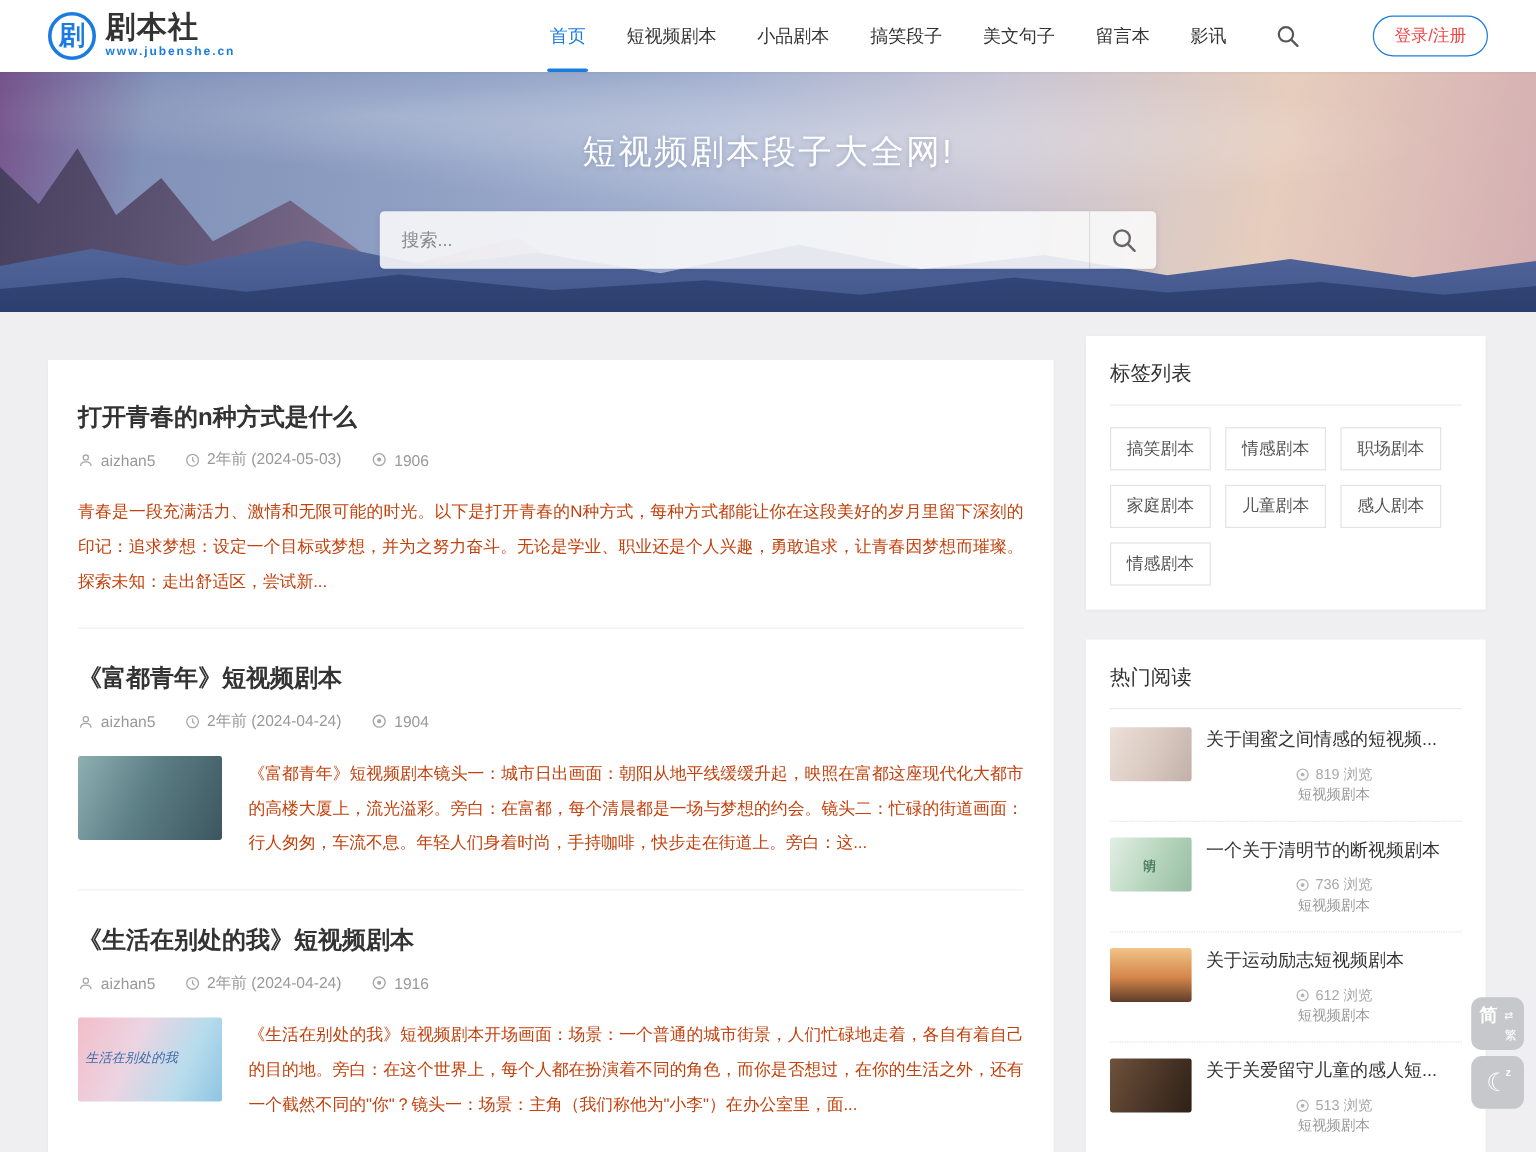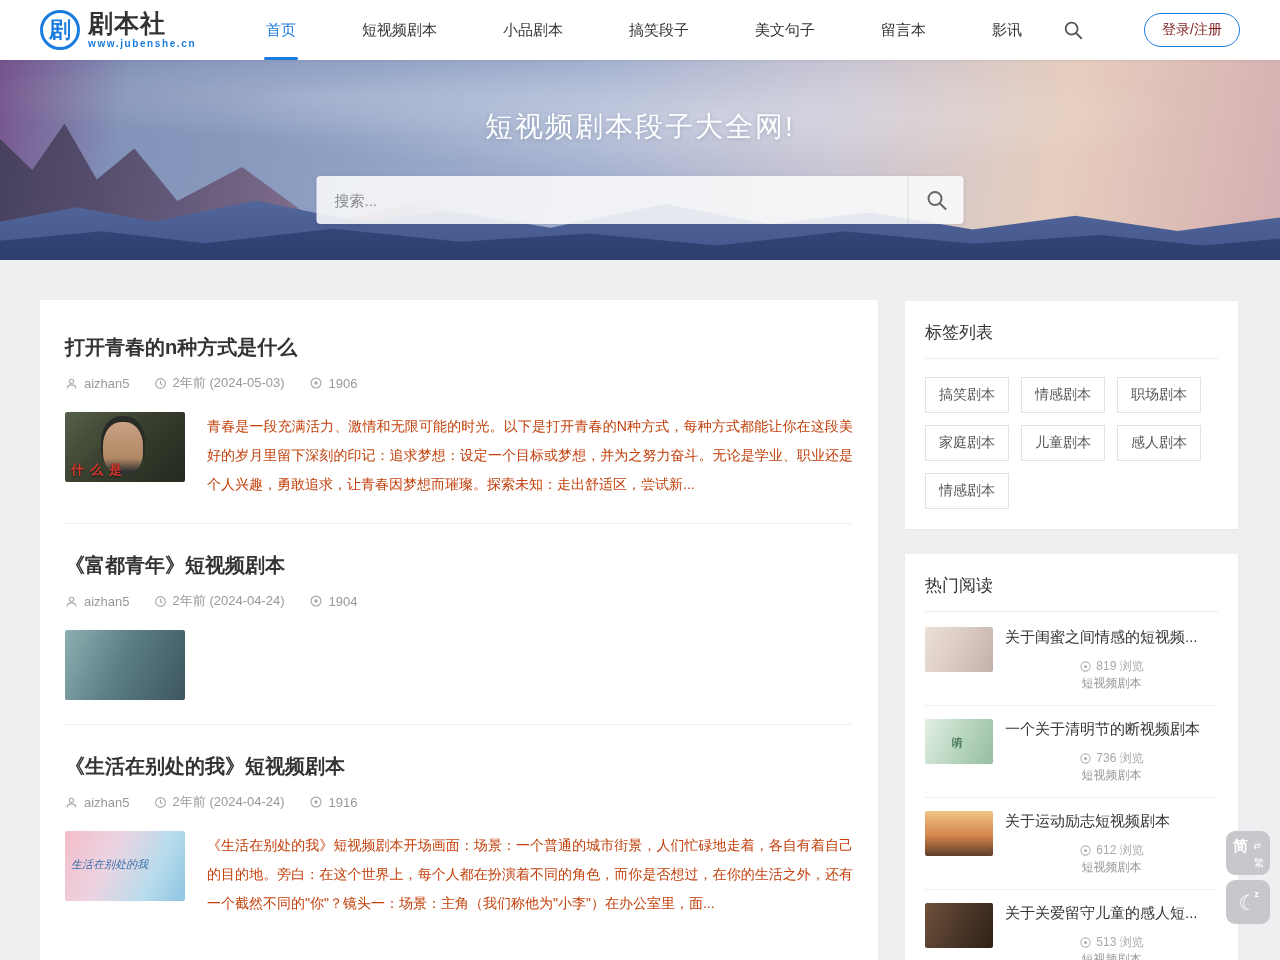--- a/index.html
+++ b/index.html
@@ -7,25 +7,25 @@
   body { font-family:"Liberation Sans","DejaVu Sans",sans-serif; background:#efeff1; position:relative; }
 
   
   .header { height:60px; background:#fff; display:flex; align-items:center; padding:0 40px; position:relative; z-index:10; box-shadow:0 1px 3px rgba(0,0,0,0.06); }
   .logo { display:flex; align-items:center; gap:8px; cursor:pointer; }
   .logo-circle { width:40px; height:40px; border:3px solid #1b7ce0; border-radius:50%; color:#1b7ce0; font-size:22px; font-weight:bold; display:flex; align-items:center; justify-content:center; }
   .logo-stack { display:flex; flex-direction:column; line-height:1; }
   .site-name { font-size:25px; font-weight:bold; color:#333; letter-spacing:1px; }
   .site-url { font-size:10px; color:#1b7ce0; letter-spacing:1.6px; margin-top:3px; font-weight:bold; }
   .nav { margin-left:auto; display:flex; align-items:center; gap:34px; height:60px; }
-  .nav-item { font-size:15px; color:#333; height:60px; display:flex; align-items:center; position:relative; cursor:pointer; white-space:nowrap;margin-left:32px; }
+  .nav-item { font-size:15px; color:#333; height:60px; display:flex; align-items:center; position:relative; cursor:pointer; white-space:nowrap; }
   .nav-item.active { color:#1b7ce0; }
   .nav-item.active::after { content:""; position:absolute; left:-2px; right:-2px; bottom:0; height:3px; background:#1b7ce0; border-radius:2px; }
   .nav-search { margin-left:6px; cursor:pointer; display:flex; align-items:center; }
-  .login-btn { margin-left:26px; border:1px solid #1b7ce0; background:#fff; color:#7f1d1d; font-size:14px; border-radius:17px; padding:7px 17px; cursor:pointer; white-space:nowrap; }
+  .login-btn { margin-left:26px; border:1px solid #1b7ce0; background:#fff; color:#ef4444; font-size:14px; border-radius:17px; padding:7px 17px; cursor:pointer; white-space:nowrap; }
 
   
   .banner { position:relative; height:200px; overflow:hidden;
     background:linear-gradient(100deg,#76538b 0%,#8292b8 10%,#8fa0c4 28%,#a5b2d0 46%,#c8c5d4 64%,#e6cdbd 82%,#d4aeb2 100%); }
   .banner-clouds { position:absolute; inset:0;
     background:radial-gradient(ellipse 55% 40% at 55% 28%, rgba(255,255,255,0.30), transparent 70%),
                radial-gradient(ellipse 40% 30% at 25% 18%, rgba(255,255,255,0.18), transparent 70%); }
   .mtn-left { position:absolute; left:0; bottom:0; width:42%; height:155px;
     background:linear-gradient(100deg,#453f5c 0%,#64597a 35%,#8a7490 65%,rgba(160,130,150,0.25) 90%,rgba(160,130,150,0) 100%);
     clip-path:polygon(0 100%,0 22%,6% 42%,12% 12%,18% 48%,25% 28%,33% 62%,45% 40%,60% 78%,80% 60%,100% 100%); }
@@ -55,21 +55,21 @@
 
   .thumb-a1 { background:linear-gradient(135deg,#57604b 0%,#39402f 45%,#23291e 100%); }
   .thumb-a1 .face { position:absolute; left:38px; top:10px; width:40px; height:52px; border-radius:45% 45% 40% 40%; background:linear-gradient(to bottom,#caa284 0%,#b08864 70%,#333 95%); box-shadow:0 -4px 0 2px #2a2a26; }
   .thumb-text-red { position:absolute; left:6px; bottom:3px; color:#d6352b; font-weight:bold; font-size:13px; letter-spacing:6px; text-shadow:0 1px 2px rgba(0,0,0,0.6); }
   .thumb-a2 { background:linear-gradient(115deg,#8fb0b2 0%,#5d7f86 45%,#3c565e 100%); }
   .thumb-a3 { background:linear-gradient(115deg,#f3bdc9 0%,#ecd4e2 38%,#b7dcec 72%,#8fc4e2 100%);padding-left:27px; }
   .thumb-text-script { position:absolute; left:6px; top:26px; color:#3a6ea8; font-size:11px; font-style:italic; white-space:nowrap; }
 
   
   .sidebar { width:333px; flex:none; }
-  .side-card { background:#fff; padding:20px 20px 14px; box-shadow:0 1px 3px rgba(0,0,0,0.04);margin-top:21px; }
+  .side-card { background:#fff; padding:20px 20px 14px; box-shadow:0 1px 3px rgba(0,0,0,0.04); }
   .side-card + .side-card { margin-top:25px; }
   .side-title { font-size:17px; color:#333; font-weight:normal; padding-bottom:14px; border-bottom:1px solid #ececec; }
   .tags { display:flex; flex-wrap:wrap; gap:12px; margin-top:18px; padding-bottom:6px; }
   .tag { border:1px solid #e3e3e3; background:#fff; color:#555; font-size:14px; padding:8px 13px; border-radius:0; cursor:pointer; font-family:inherit; }
 
   .hot-list { margin-top:2px; }
   .hot-item { display:flex; gap:12px; padding:13px 0; border-bottom:1px dotted #e3e3e3; cursor:pointer; }
   .hot-item:last-child { border-bottom:none; }
   .hot-thumb { width:68px; height:45px; flex:none; border-radius:2px; position:relative; overflow:hidden; }
   .hot-info { flex:1; min-width:0; }
@@ -167,24 +167,20 @@
         </span>
         <span class="meta-item">
           <svg class="icon" width="14" height="14" viewBox="0 0 24 24" fill="none" stroke="#a8a8a8" stroke-width="2">
               <circle cx="12" cy="12" r="8.5"></circle>
               <circle cx="12" cy="12" r="3" fill="#a8a8a8" stroke="none"></circle>
             </svg>
           <span>1906</span>
         </span>
       </div>
       <div class="article-body">
-        <div class="thumb thumb-a1">
-          <div class="face"></div>
-          <span class="thumb-text-red">什么是</span>
-        </div>
         <div class="excerpt">青春是一段充满活力、激情和无限可能的时光。以下是打开青春的N种方式，每种方式都能让你在这段美好的岁月里留下深刻的印记：追求梦想：设定一个目标或梦想，并为之努力奋斗。无论是学业、职业还是个人兴趣，勇敢追求，让青春因梦想而璀璨。探索未知：走出舒适区，尝试新...</div>
       </div>
     </div>
 
     <div class="article">
       <div class="article-title">《富都青年》短视频剧本</div>
       <div class="article-meta">
         <span class="meta-item">
           <svg class="icon" width="13" height="13" viewBox="0 0 24 24" fill="none" stroke="#a8a8a8" stroke-width="2">
               <circle cx="12" cy="8" r="4"></circle>
@@ -202,20 +198,21 @@
         <span class="meta-item">
           <svg class="icon" width="14" height="14" viewBox="0 0 24 24" fill="none" stroke="#a8a8a8" stroke-width="2">
               <circle cx="12" cy="12" r="8.5"></circle>
               <circle cx="12" cy="12" r="3" fill="#a8a8a8" stroke="none"></circle>
             </svg>
           <span>1904</span>
         </span>
       </div>
       <div class="article-body">
         <div class="thumb thumb-a2"></div>
+        <div class="excerpt">《富都青年》短视频剧本镜头一：城市日出画面：朝阳从地平线缓缓升起，映照在富都这座现代化大都市的高楼大厦上，流光溢彩。旁白：在富都，每个清晨都是一场与梦想的约会。镜头二：忙碌的街道画面：行人匆匆，车流不息。年轻人们身着时尚，手持咖啡，快步走在街道上。旁白：这...</div>
       </div>
     </div>
 
     <div class="article">
       <div class="article-title">《生活在别处的我》短视频剧本</div>
       <div class="article-meta">
         <span class="meta-item">
           <svg class="icon" width="13" height="13" viewBox="0 0 24 24" fill="none" stroke="#a8a8a8" stroke-width="2">
               <circle cx="12" cy="8" r="4"></circle>
               <path d="M4 21c0-4.5 4-6.5 8-6.5s8 2 8 6.5"></path>

